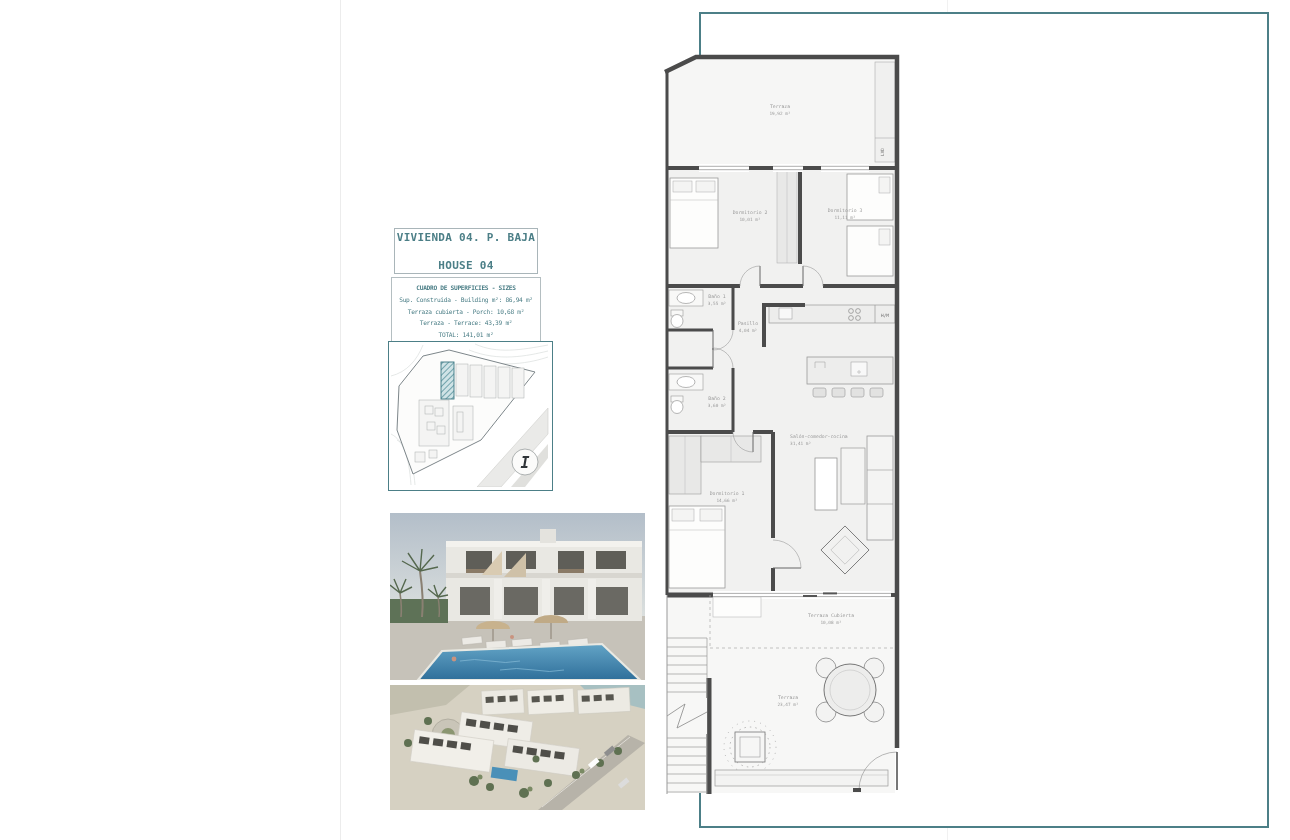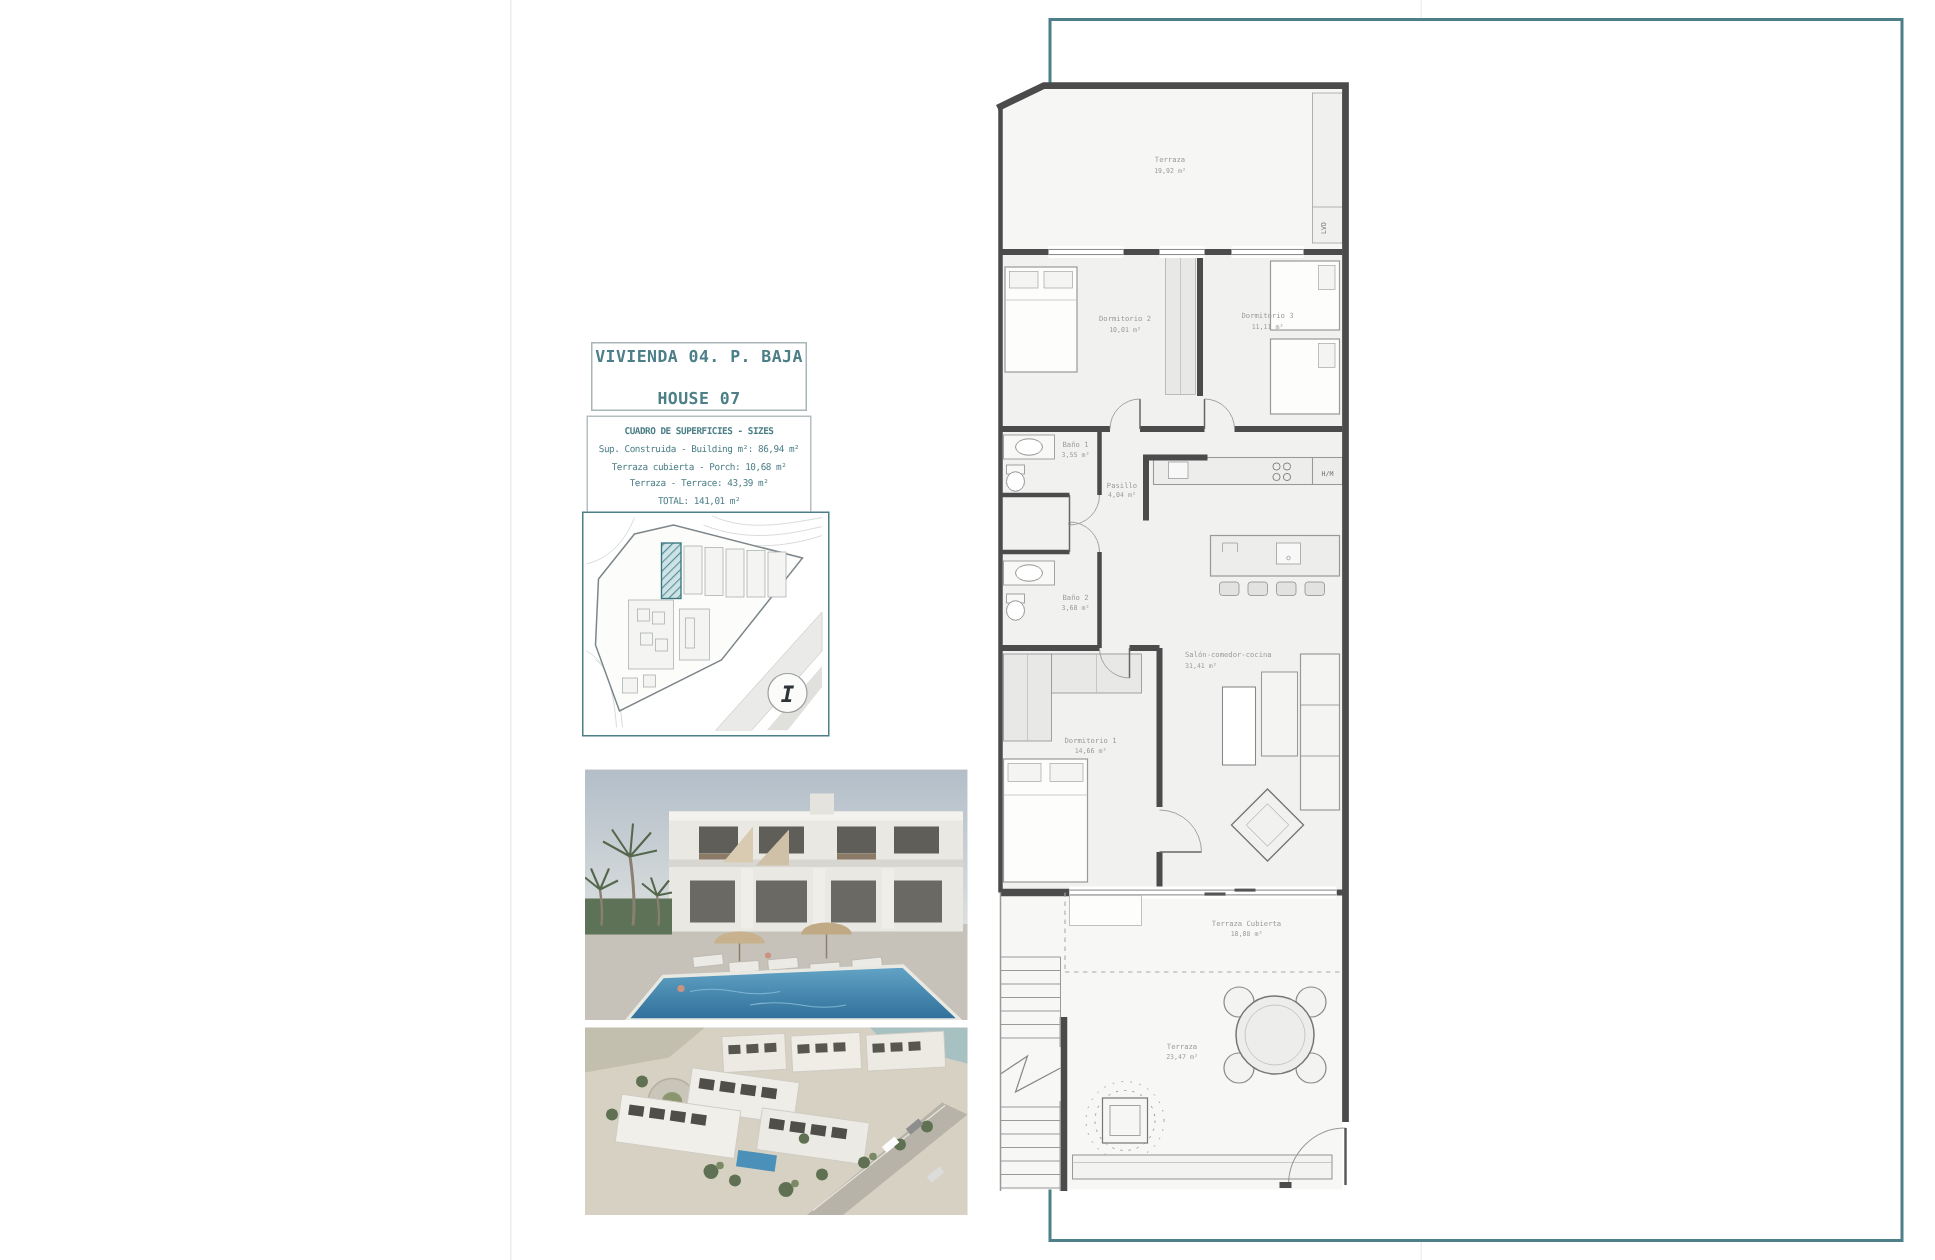--- a/index.html
+++ b/index.html
@@ -43,21 +43,21 @@
 </style>
 </head>
 <body>
 
 <div class="sheet">
   <div class="frame"></div>
 </div>
 
 <div class="title-box">
   <div>VIVIENDA 04. P. BAJA</div>
-  <div>HOUSE 07</div>
+  <div>HOUSE 04</div>
 </div>
 
 <div class="surface-box">
   <div class="hdr">CUADRO DE SUPERFICIES  - SIZES</div>
   <div>Sup. Construida  - Building m²: 86,94 m²</div>
   <div>Terraza cubierta  - Porch: 10,68 m²</div>
   <div>Terraza - Terrace: 43,39 m²</div>
   <div>TOTAL:  141,01 m²</div>
 </div>
 

